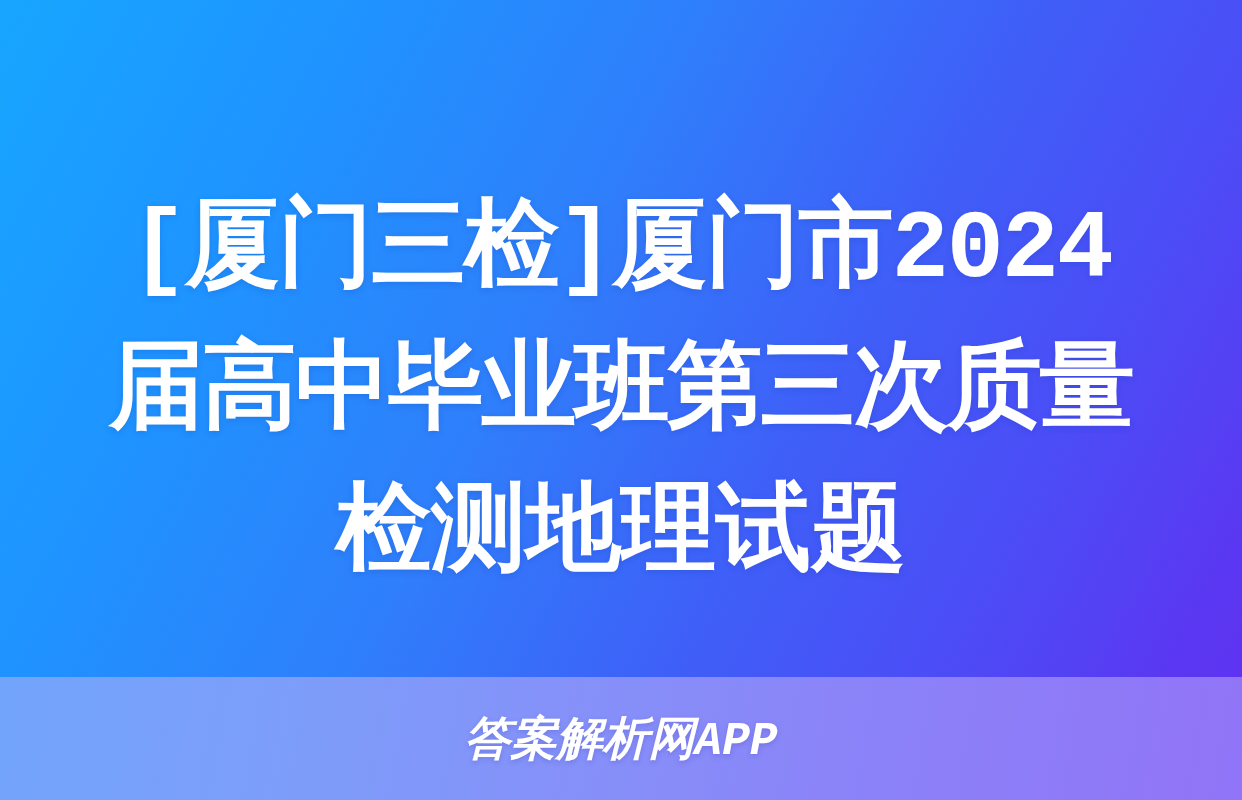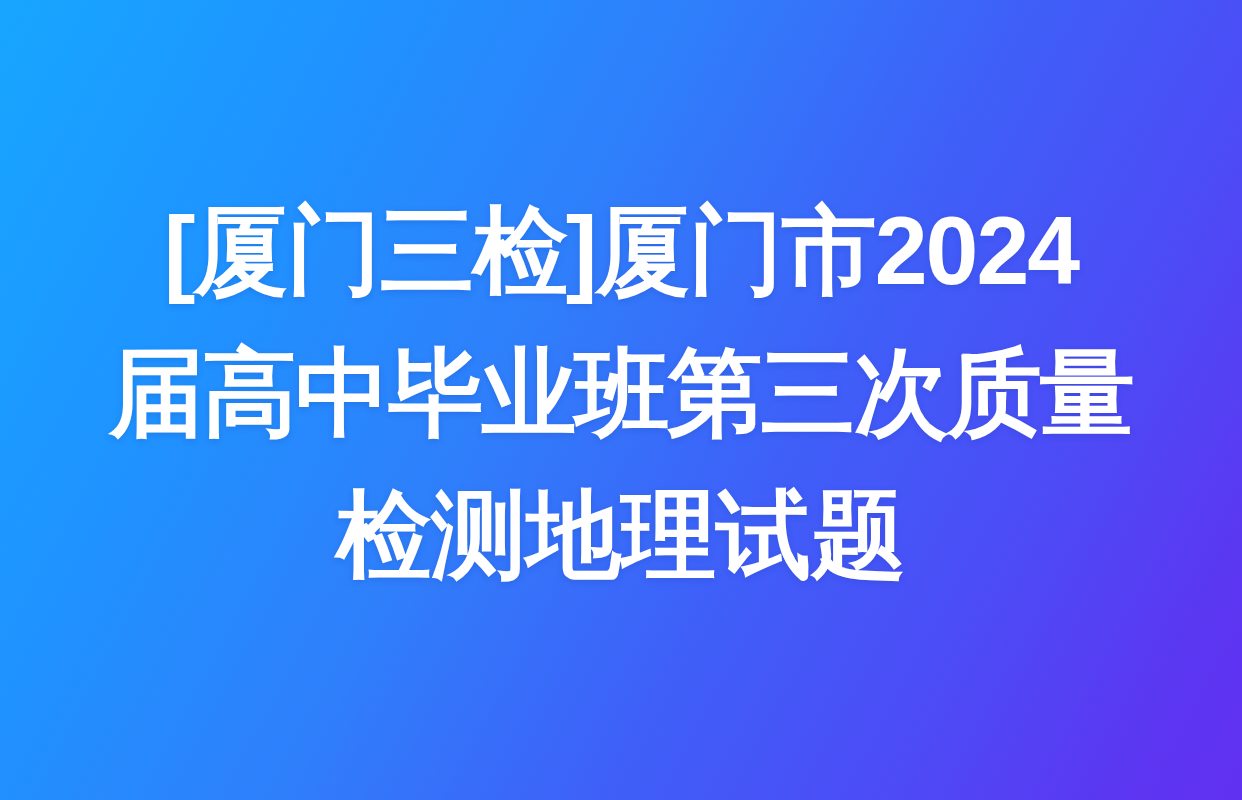--- a/index.html
+++ b/index.html
@@ -6,21 +6,21 @@
     margin: 0;
     padding: 0;
     background: #ffffff;
   }
 
   #poster {
     position: relative;
     width: 1242px;
     height: 800px;
     overflow: hidden;
-    font-family: Liberation Sans, sans-serif;
+    font-family: Liberation Mono, monospace;
     
     background: linear-gradient(118deg,
         #17a6ff   0%,
         #1f93ff  22%,
         #2f7ffb  42%,
         #3f5ff8  62%,
         #4c4cf6  78%,
         #5b37f2  92%,
         #6130f0 100%);
   }
@@ -86,14 +86,17 @@
 <body>
 
 <div id="poster">
 
   <div id="title-block">
     <span class="title-line">[厦门三检]厦门市2024</span>
     <span class="title-line">届高中毕业班第三次质量</span>
     <span class="title-line">检测地理试题</span>
   </div>
 
+  <div id="app-banner">
+    <span id="app-banner-text">答案解析网APP</span>
+  </div>
 
 </div>
 
 </body></html>

